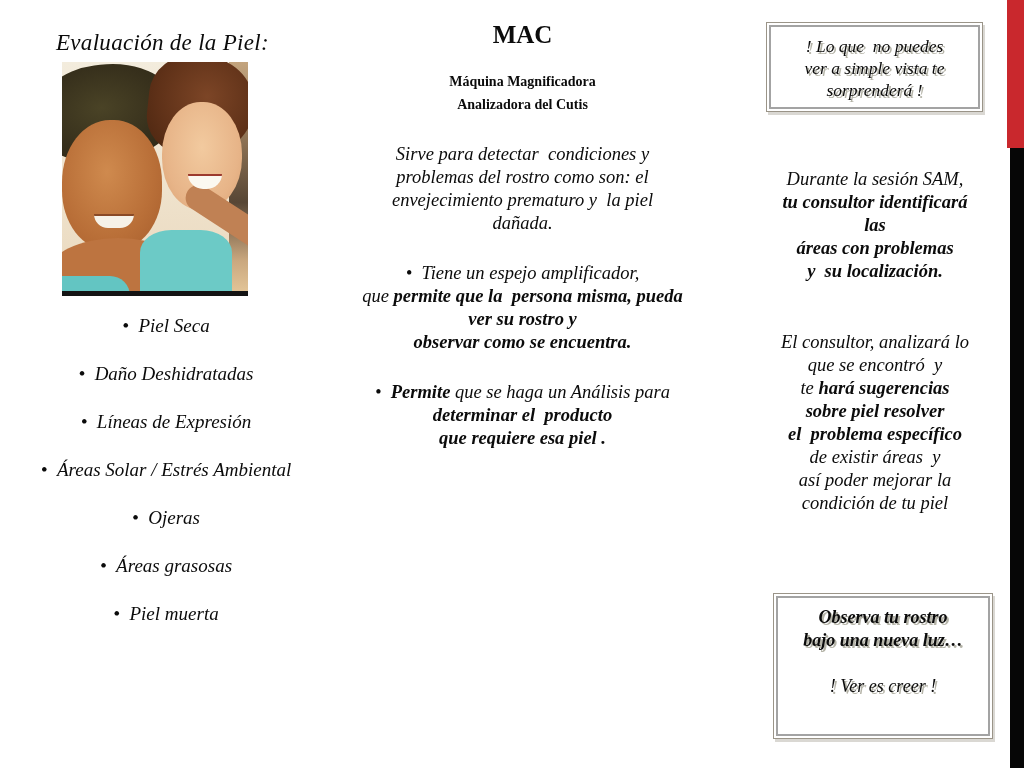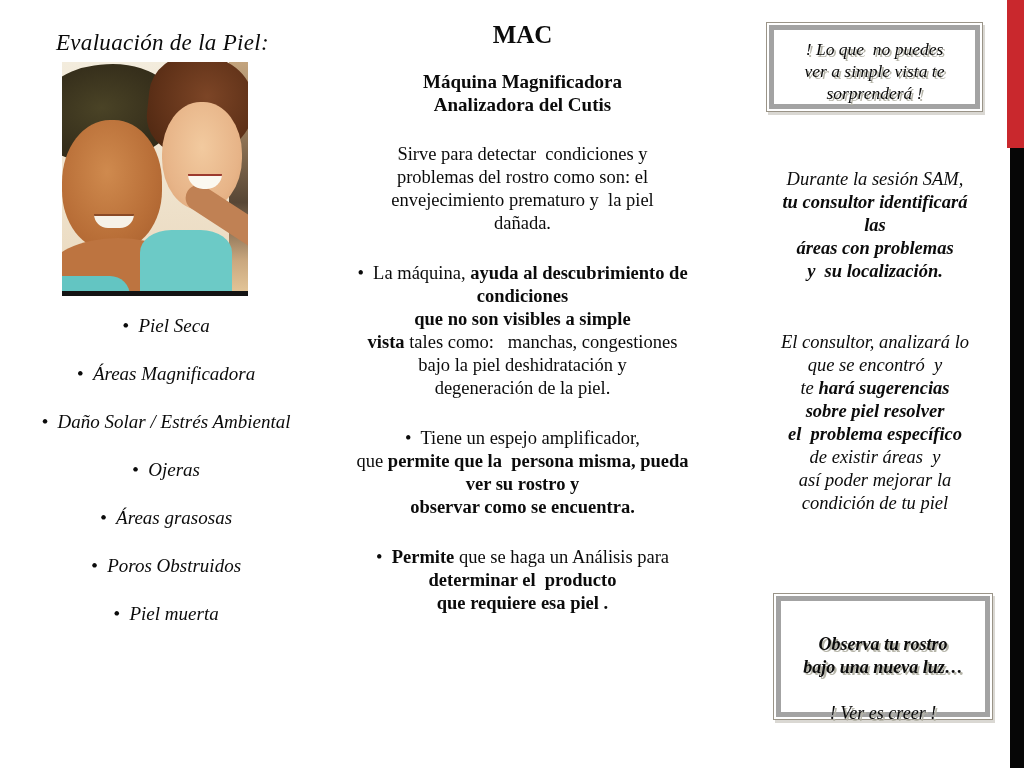--- a/index.html
+++ b/index.html
@@ -52,41 +52,41 @@
     position:absolute; left:10px; top:314px; width:312px;
     text-align:center; font-style:italic; font-size:19px;
     list-style:none; margin:0; padding:0;
   }
   .bullet-list li { line-height:24px; margin-bottom:24px;font-style:italic; }
   .bullet-list li.with-dot::before { content:"\2022\00a0\00a0"; }
 
   
   .center-col { position:absolute; left:325px; top:22px; width:395px; text-align:center; }
   .mac-heading { font-size:25px; font-weight:bold; line-height:26px; margin:0 0 22px 0; }
-  .mac-subheading { font-size:19px; font-weight:bold; line-height:23px; margin:0 0 27px 0; white-space:pre-wrap; }
-  .para { font-size:18.5px; line-height:23px; margin:0 0 27px 0; white-space:pre-wrap;text-align:center; }
+  .mac-subheading { font-size:14px; font-weight:bold; line-height:23px; margin:0 0 27px 0; white-space:pre-wrap; }
+  .para { font-style:italic; font-size:18.5px; line-height:23px; margin:0 0 27px 0; white-space:pre-wrap;text-align:center; }
   .b { font-weight:bold; }
 
   
   .right-para {
     position:absolute; left:760px; width:230px; text-align:center;
     font-style:italic; font-size:18.5px; line-height:23px; white-space:pre-wrap;
   }
   .rp1 { top:168px; }
   .rp2 { top:331px; }
 
   .callout {
     position:absolute; box-sizing:border-box; background:#fff;
-    border:5px solid #a3a3a3;
+    border:2px solid #a3a3a3;
     box-shadow:0 0 0 2px #ffffff, 0 0 0 3px #9a9488, 2px 3px 0 3px rgba(150,144,130,.35);
     text-align:center; font-style:italic; white-space:pre-wrap;
     text-shadow:2px 2px 0 #b5b4a8;
   }
   .callout-top { left:769px; top:25px; width:211px; height:84px; font-size:17.5px; line-height:22px; padding-top:8px; }
-  .callout-bottom { left:776px; top:596px; width:214px; height:121px; font-size:18px; line-height:23px; padding-top:32px; }
+  .callout-bottom { left:776px; top:596px; width:214px; height:140px; font-size:18px; line-height:23px; padding-top:8px; }
 </style>
 </head>
 <body>
 
 <div class="slide">
 
   <div class="left-title">Evaluación de la Piel:</div>
 
   <div class="photo">
     <div class="ph-right-band"></div>
@@ -98,42 +98,36 @@
     <div class="ph-woman-face"></div>
     <div class="ph-arm"></div>
     <div class="ph-woman-top"></div>
     <div class="ph-man-smile"></div>
     <div class="ph-woman-smile"></div>
     <div class="ph-strip"></div>
   </div>
 
   <ul class="bullet-list">
     <li class="with-dot">Piel Seca</li>
-    <li class="with-dot">Áreas  Magnificadora</li>
-    <li class="with-dot">Daño Solar  / Estrés Ambiental</li>
+    <li class="with-dot">Daño  Deshidratadas</li>
+    <li class="with-dot">Líneas de Expresión</li>
+    <li class="with-dot">Áreas Solar  / Estrés Ambiental</li>
     <li class="with-dot">Ojeras</li>
     <li class="with-dot">Áreas grasosas</li>
-    <li class="with-dot">Poros  Obstruidos</li>
     <li class="with-dot">Piel  muerta</li>
   </ul>
 
   <div class="center-col">
     <div class="mac-heading">MAC</div>
     <div class="mac-subheading">Máquina Magnificadora
 Analizadora del Cutis</div>
     <p class="para"><span>Sirve para detectar  condiciones y
 problemas del rostro como son: el
 envejecimiento prematuro y  la piel
 dañada.</span></p>
-    <p class="para"><span>•  La máquina, </span><span class="b">ayuda al descubrimiento de
-condiciones
-que no son visibles a simple
-vista </span><span>tales como:   manchas, congestiones
-bajo la piel deshidratación y
-degeneración de la piel.</span></p>
     <p class="para"><span>•  Tiene un espejo amplificador,
 que </span><span class="b">permite que la  persona misma, pueda
 ver su rostro y
 observar como se encuentra.</span></p>
     <p class="para"><span>•  </span><span class="b">Permite</span><span> que se haga un Análisis para
 </span><span class="b">determinar el  producto
 que requiere esa piel .</span></p>
   </div>
 
   <div class="callout callout-top"><span>! Lo que  no puedes

